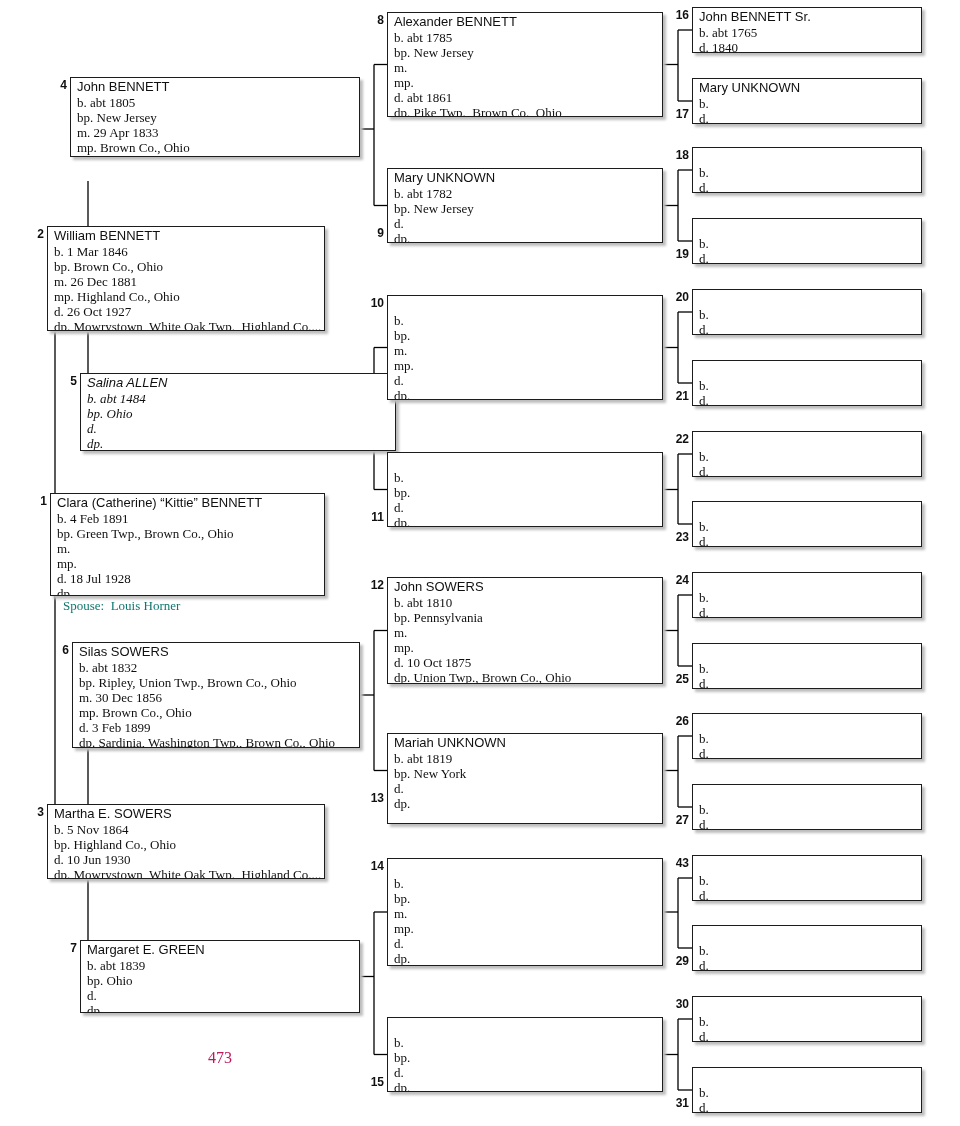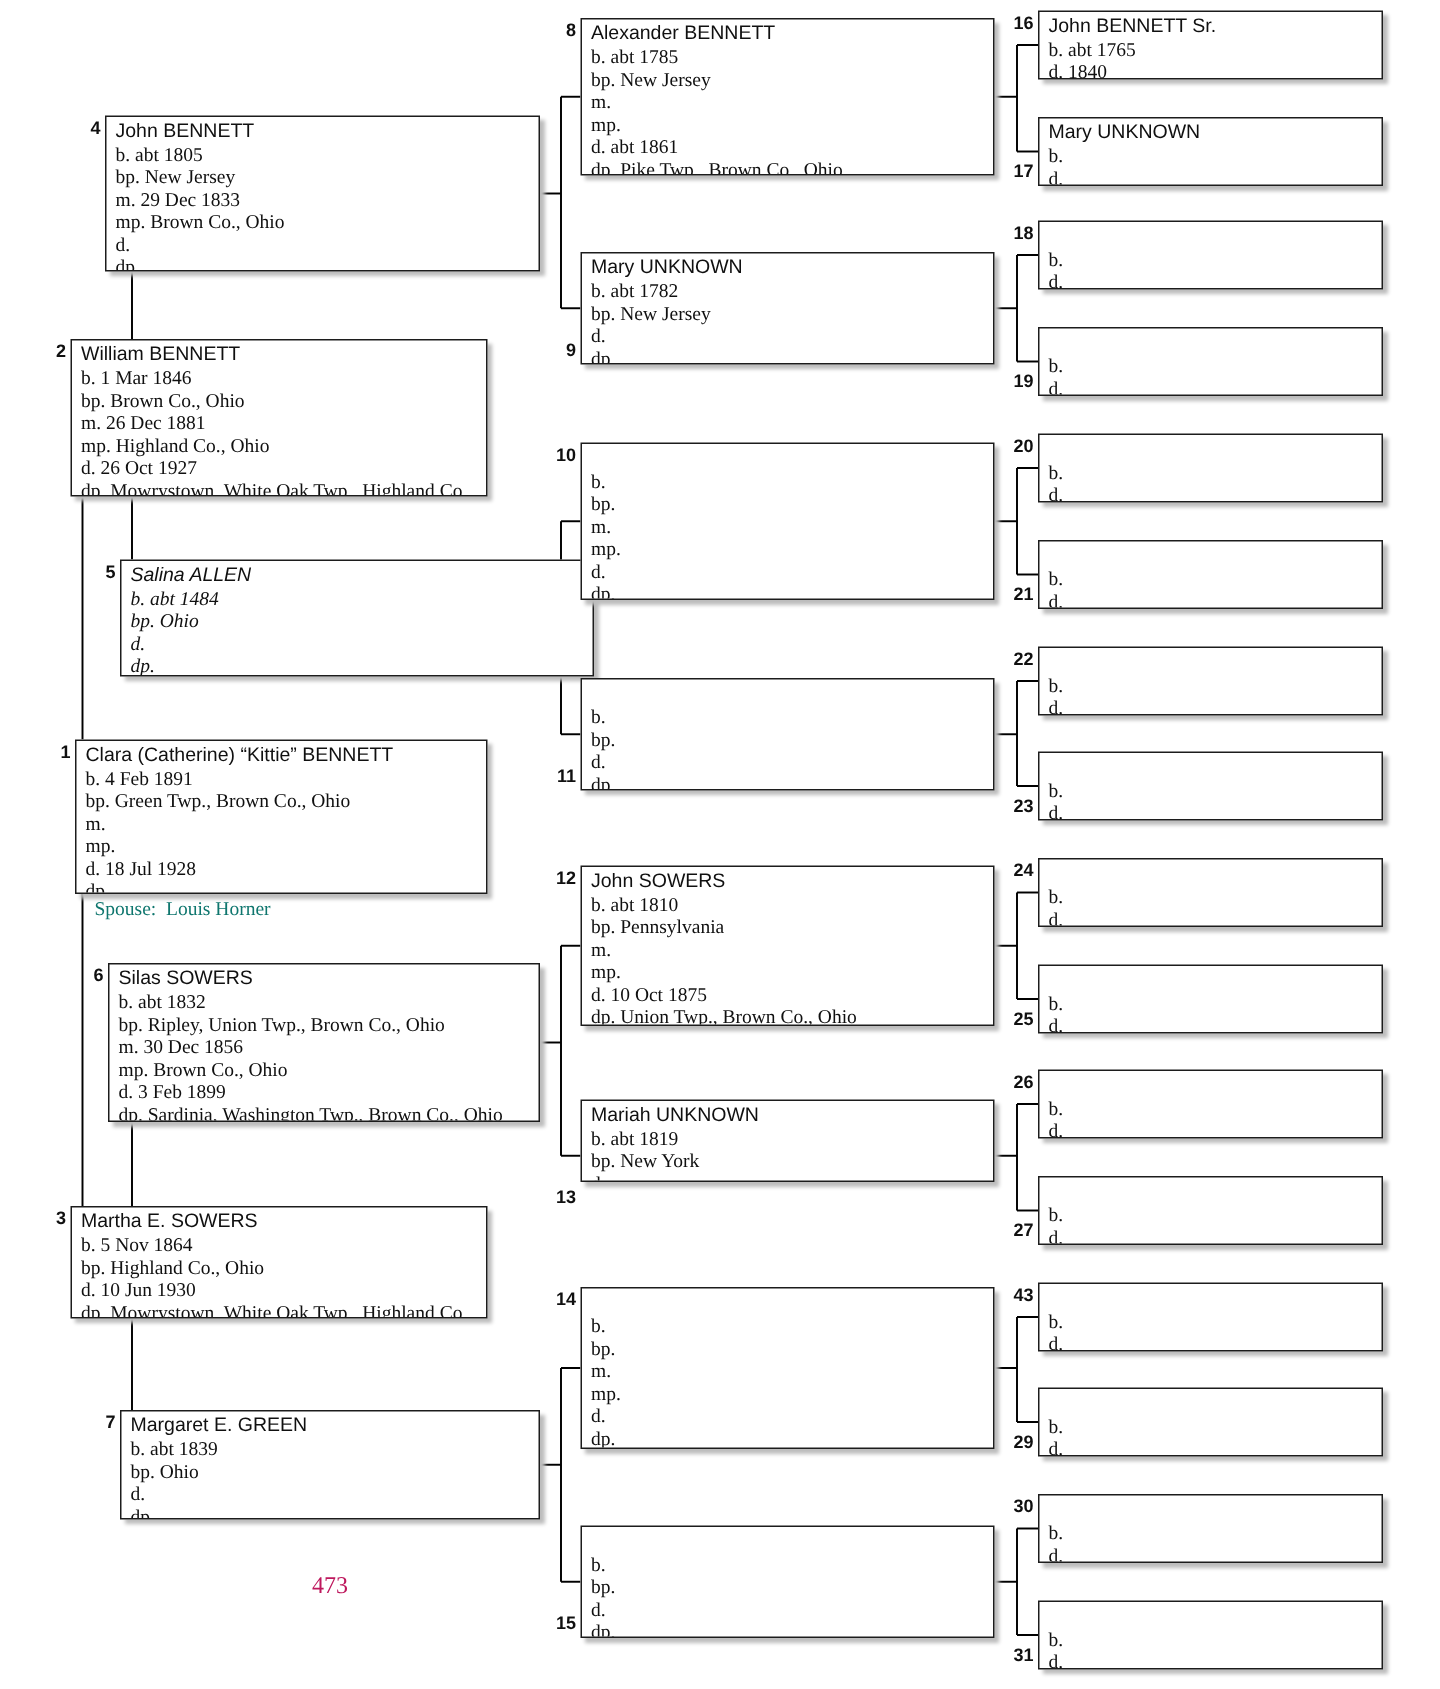--- a/index.html
+++ b/index.html
@@ -120,25 +120,25 @@
       </div>
       <div class="person-number" style="left: 22px; top: 227px;">2</div>
       <div class="person-box" style="left: 47px; top: 804px; width: 278px; height: 75px;">
         <div class="person-name">Martha E. SOWERS</div>
         <div class="person-line">b. 5 Nov 1864</div>
         <div class="person-line">bp. Highland Co., Ohio</div>
         <div class="person-line">d. 10 Jun 1930</div>
         <div class="person-line">dp. Mowrystown, White Oak Twp., Highland Co....</div>
       </div>
       <div class="person-number" style="left: 22px; top: 805px;">3</div>
-      <div class="person-box" style="left: 70px; top: 77px; width: 290px; height: 104px;">
+      <div class="person-box" style="left: 70px; top: 77px; width: 290px; height: 80px;">
         <div class="person-name">John BENNETT</div>
         <div class="person-line">b. abt 1805</div>
         <div class="person-line">bp. New Jersey</div>
-        <div class="person-line">m. 29 Dec 1833</div>
+        <div class="person-line">m. 29 Apr 1833</div>
         <div class="person-line">mp. Brown Co., Ohio</div>
         <div class="person-line">d.</div>
         <div class="person-line">dp.</div>
       </div>
       <div class="person-number" style="left: 45px; top: 78px;">4</div>
       <div class="person-box" style="left: 80px; top: 373px; width: 316px; height: 78px; font-style: italic;">
         <div class="person-name">Salina ALLEN</div>
         <div class="person-line">b. abt 1484</div>
         <div class="person-line">bp. Ohio</div>
         <div class="person-line">d.</div>
@@ -202,21 +202,21 @@
       <div class="person-box" style="left: 387px; top: 577px; width: 276px; height: 107px;">
         <div class="person-name">John SOWERS</div>
         <div class="person-line">b. abt 1810</div>
         <div class="person-line">bp. Pennsylvania</div>
         <div class="person-line">m.</div>
         <div class="person-line">mp.</div>
         <div class="person-line">d. 10 Oct 1875</div>
         <div class="person-line">dp. Union Twp., Brown Co., Ohio</div>
       </div>
       <div class="person-number" style="left: 362px; top: 578px;">12</div>
-      <div class="person-box" style="left: 387px; top: 733px; width: 276px; height: 55px;">
+      <div class="person-box" style="left: 387px; top: 733px; width: 276px; height: 91px;">
         <div class="person-name">Mariah UNKNOWN</div>
         <div class="person-line">b. abt 1819</div>
         <div class="person-line">bp. New York</div>
         <div class="person-line">d.</div>
         <div class="person-line">dp.</div>
       </div>
       <div class="person-number" style="left: 362px; top: 791px;">13</div>
       <div class="person-box" style="left: 387px; top: 858px; width: 276px; height: 108px;">
         <div class="person-name"></div>
         <div class="person-line">b.</div>

